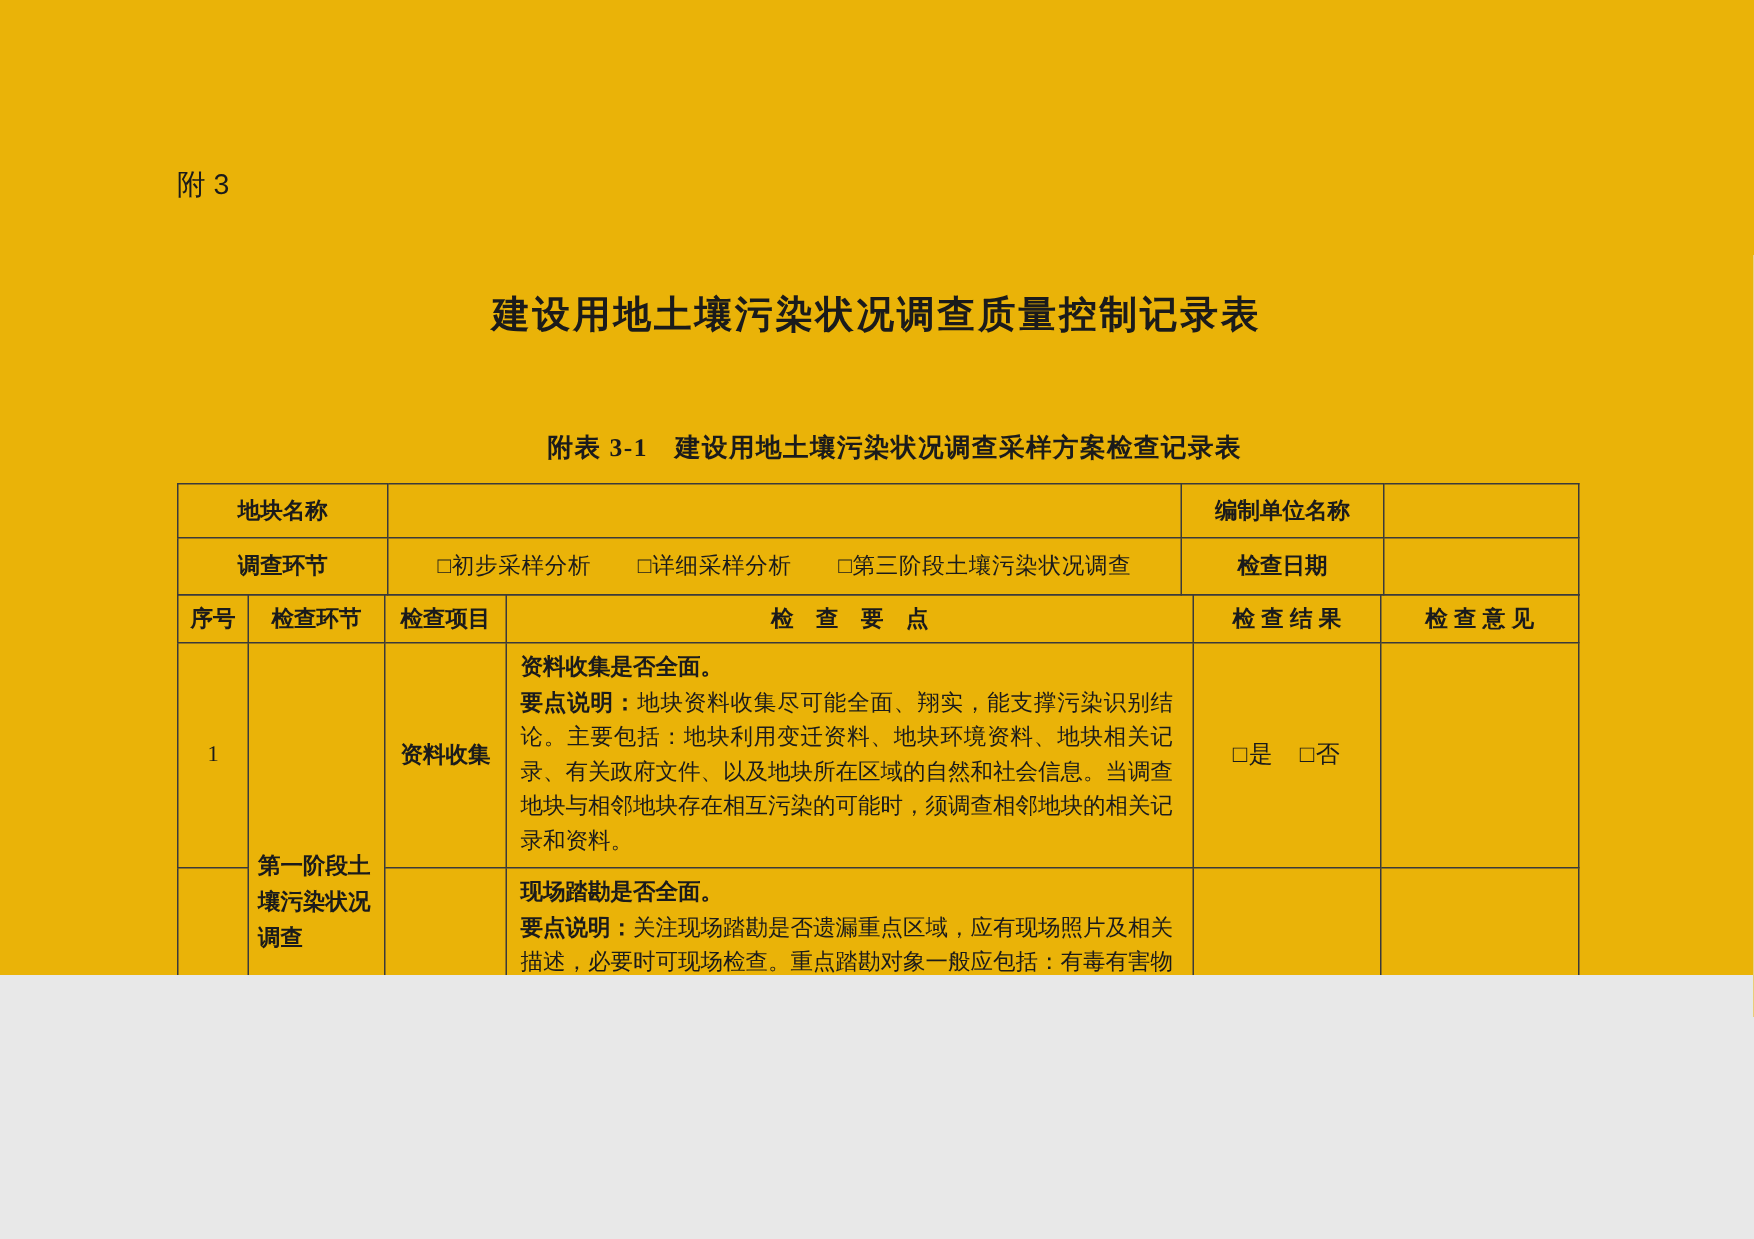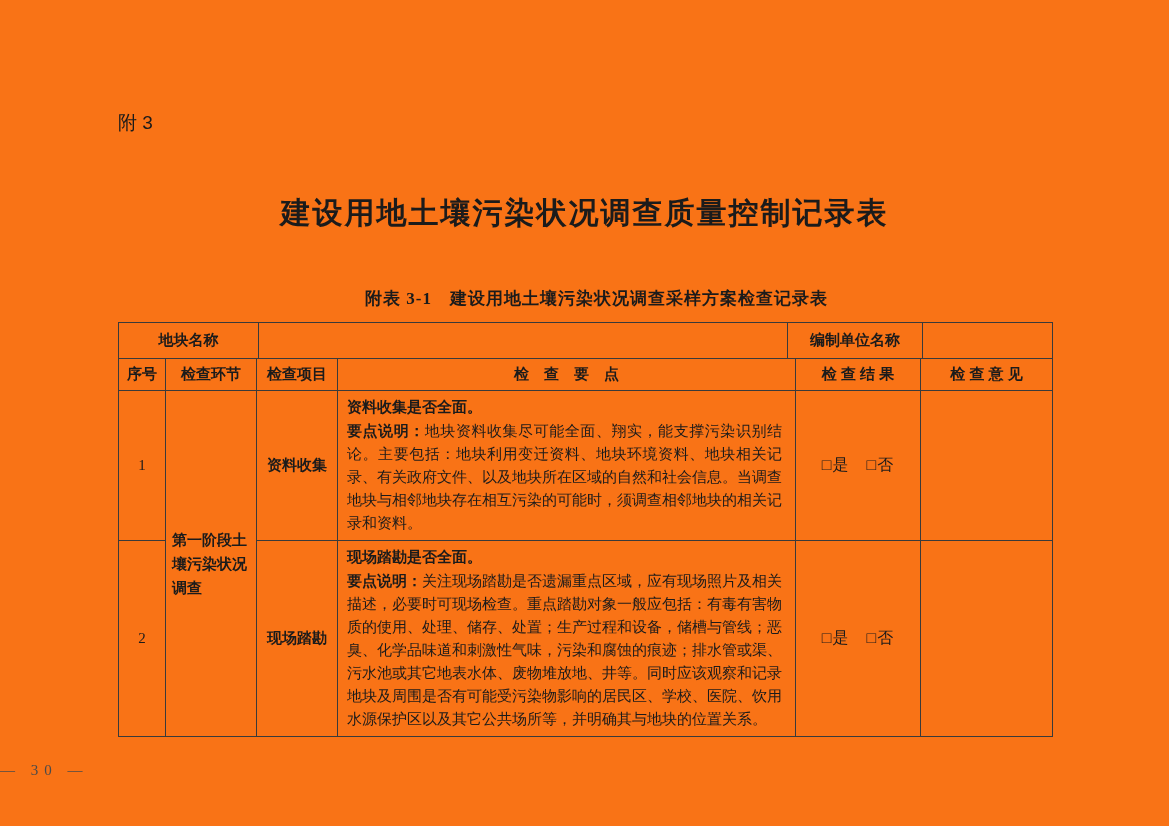--- a/index.html
+++ b/index.html
@@ -1,39 +1,39 @@
 <!DOCTYPE html>
 <html><head>
 <meta charset="utf-8">
 <style>
   html,body { margin:0; padding:0; background:#e8e8e8; }
   .page {
     position: relative;
     width: 1169px;
-    height: 826px;
+    height: 650px;
     margin: 0 auto;
-    background: #f97316;
+    background: #eab308;
     font-family: "Liberation Serif", "DejaVu Serif", serif;
     color: #1b1b1b;
     overflow: hidden;
   }
   .annex {
     position: absolute;
     left: 118px;
     top: 110px;
     font-size: 19px;
     font-family: "Liberation Sans", "DejaVu Sans", sans-serif;
   }
   .doc-title {
     position: absolute;
     top: 193px;
     left: 0;
     width: 100%;
     text-align: center;
-    font-size: 30px;
+    font-size: 25px;
     font-weight: bold;
     letter-spacing: 2px;
     margin: 0;
   }
   .doc-subtitle {
     position: absolute;
     top: 287px;
     left: 12px;
     width: 100%;
     text-align: center;
@@ -134,20 +134,26 @@
         <col style="width:140px">
           <col style="width:529px">
           <col style="width:135px">
           <col style="width:130px">
       </colgroup>
       <tbody>
           <tr class="r1">
         <th class="lbl">地块名称</th>
         <td class="val"></td>
         <th class="lbl">编制单位名称</th>
+        <td class="val"></td>
+      </tr>
+      <tr class="r2">
+        <th class="lbl">调查环节</th>
+        <td class="options-cell">□初步采样分析　　□详细采样分析　　□第三阶段土壤污染状况调查</td>
+        <th class="lbl">检查日期</th>
         <td class="val"></td>
       </tr>
     </tbody>
       </table>
 
     <table class="main-table">
       <colgroup>
         <col style="width:47px">
           <col style="width:91px">
           <col style="width:81px">

